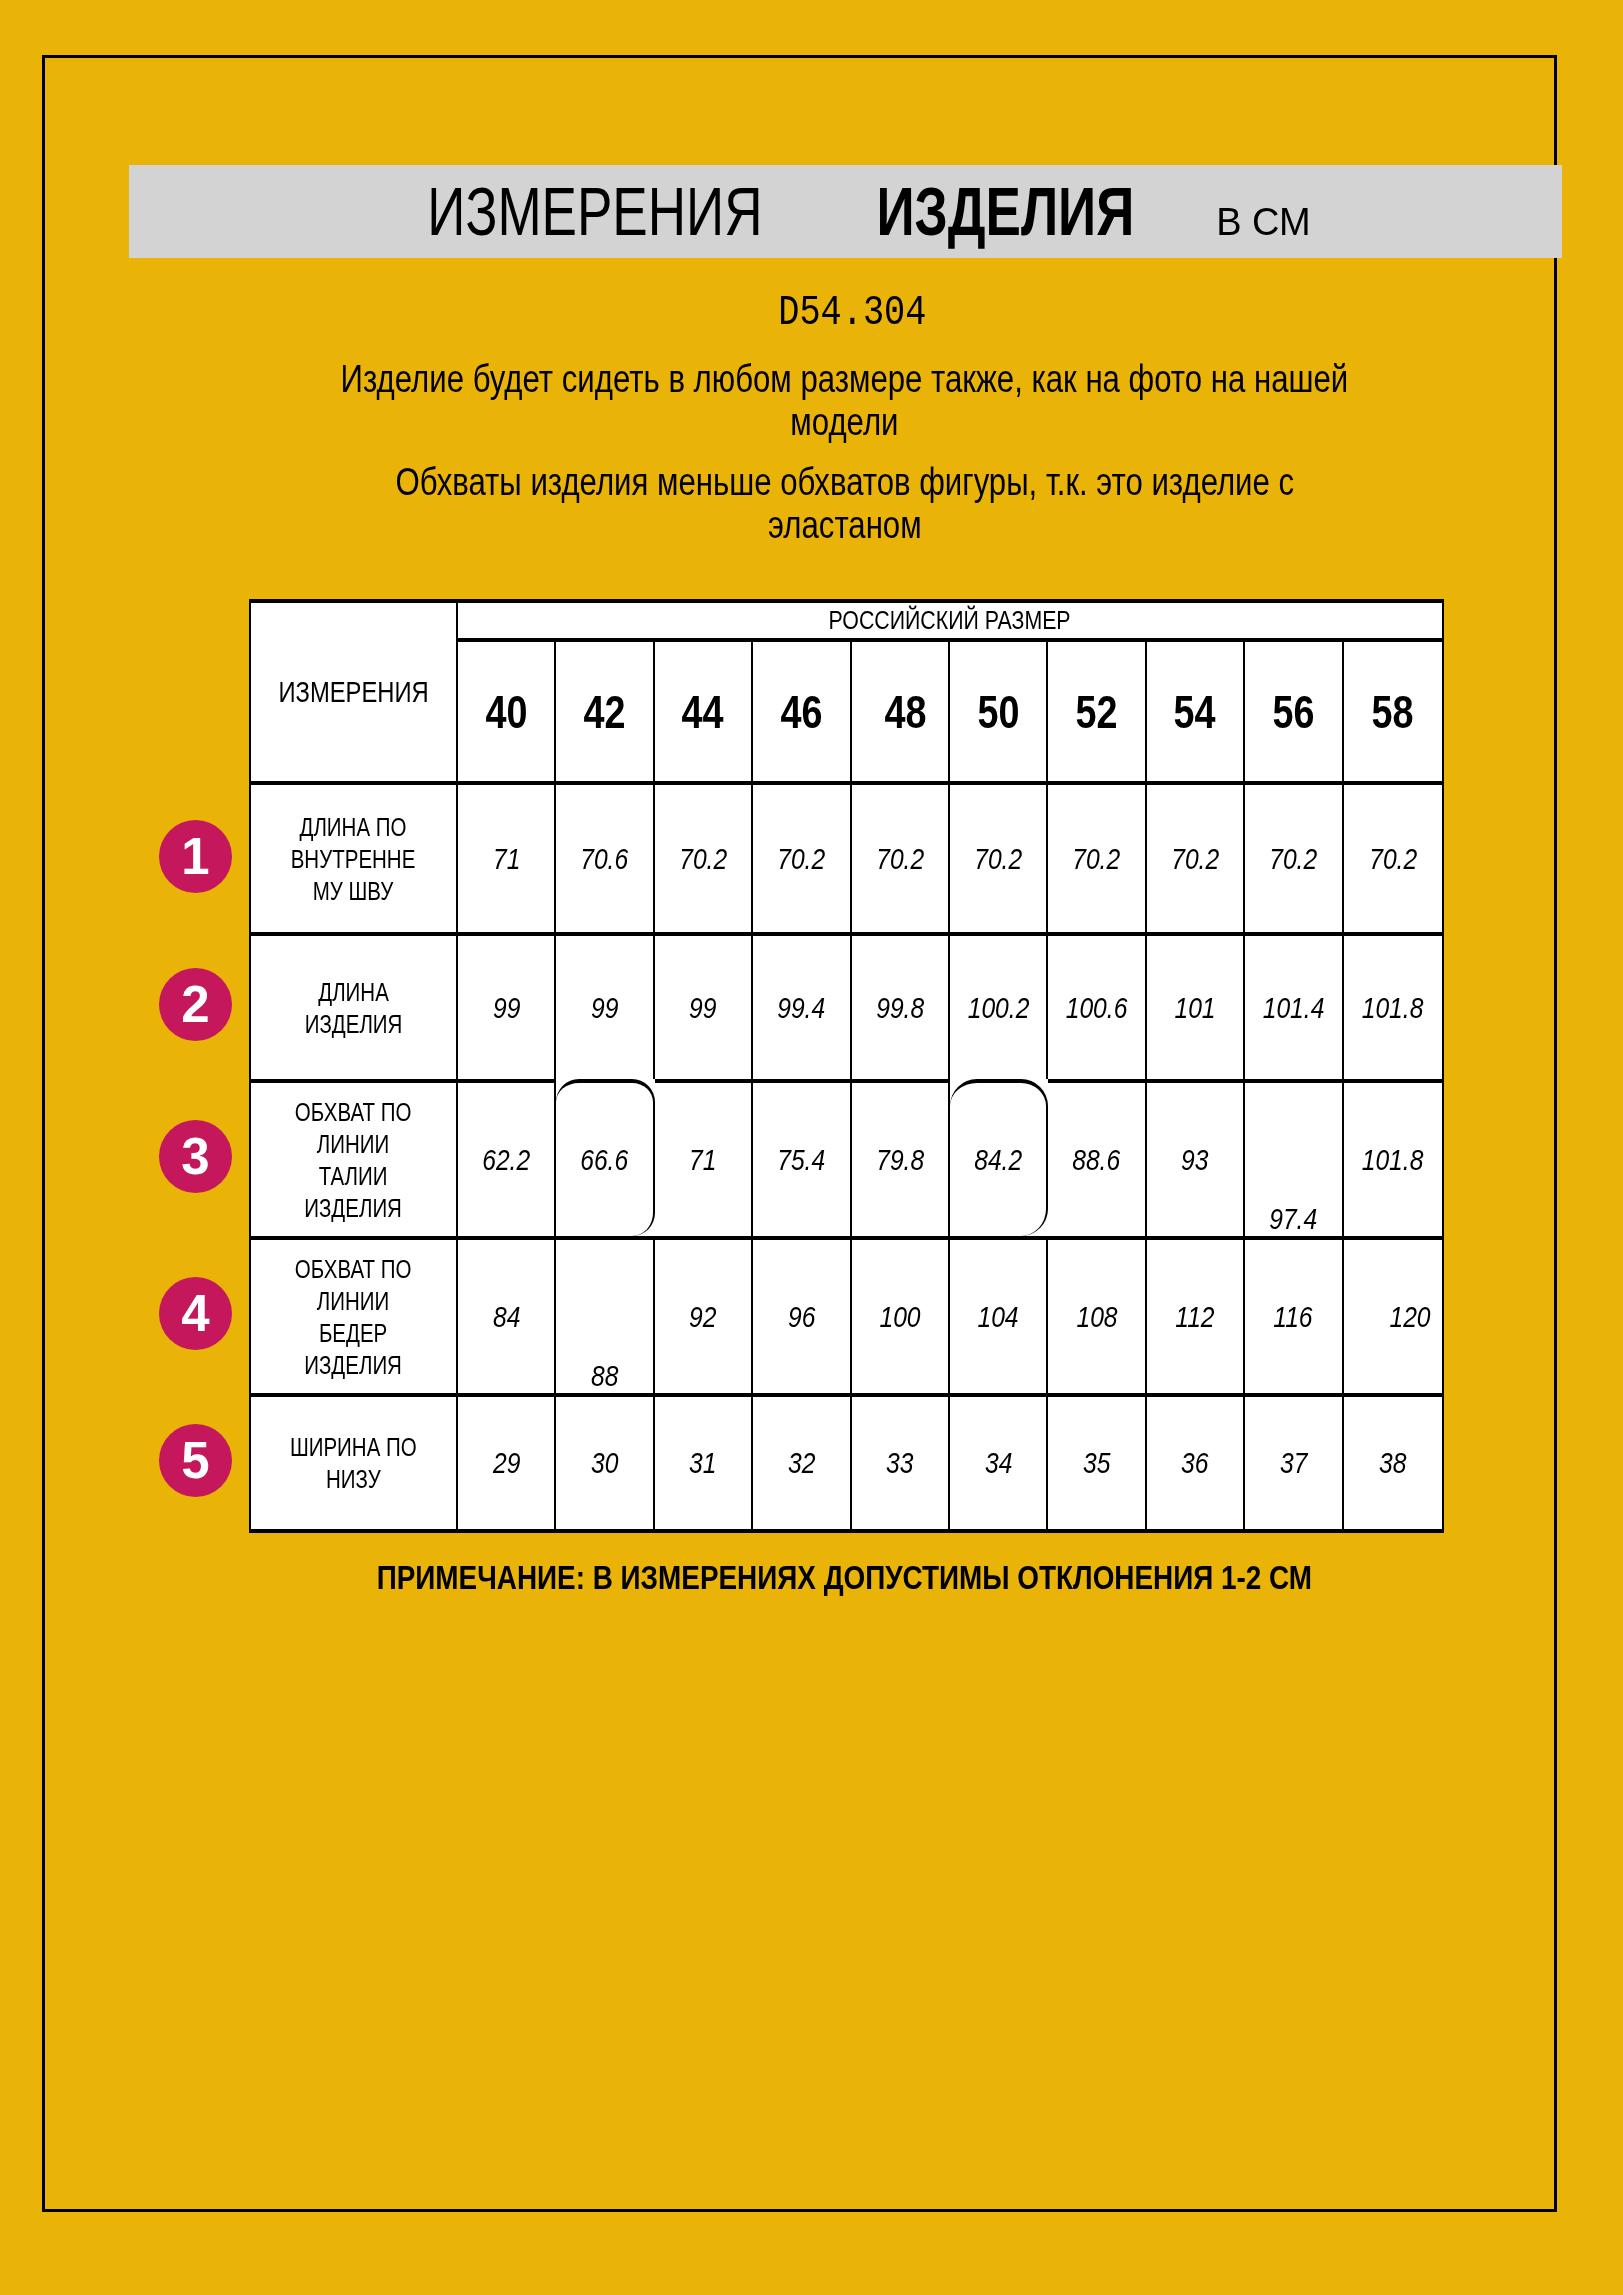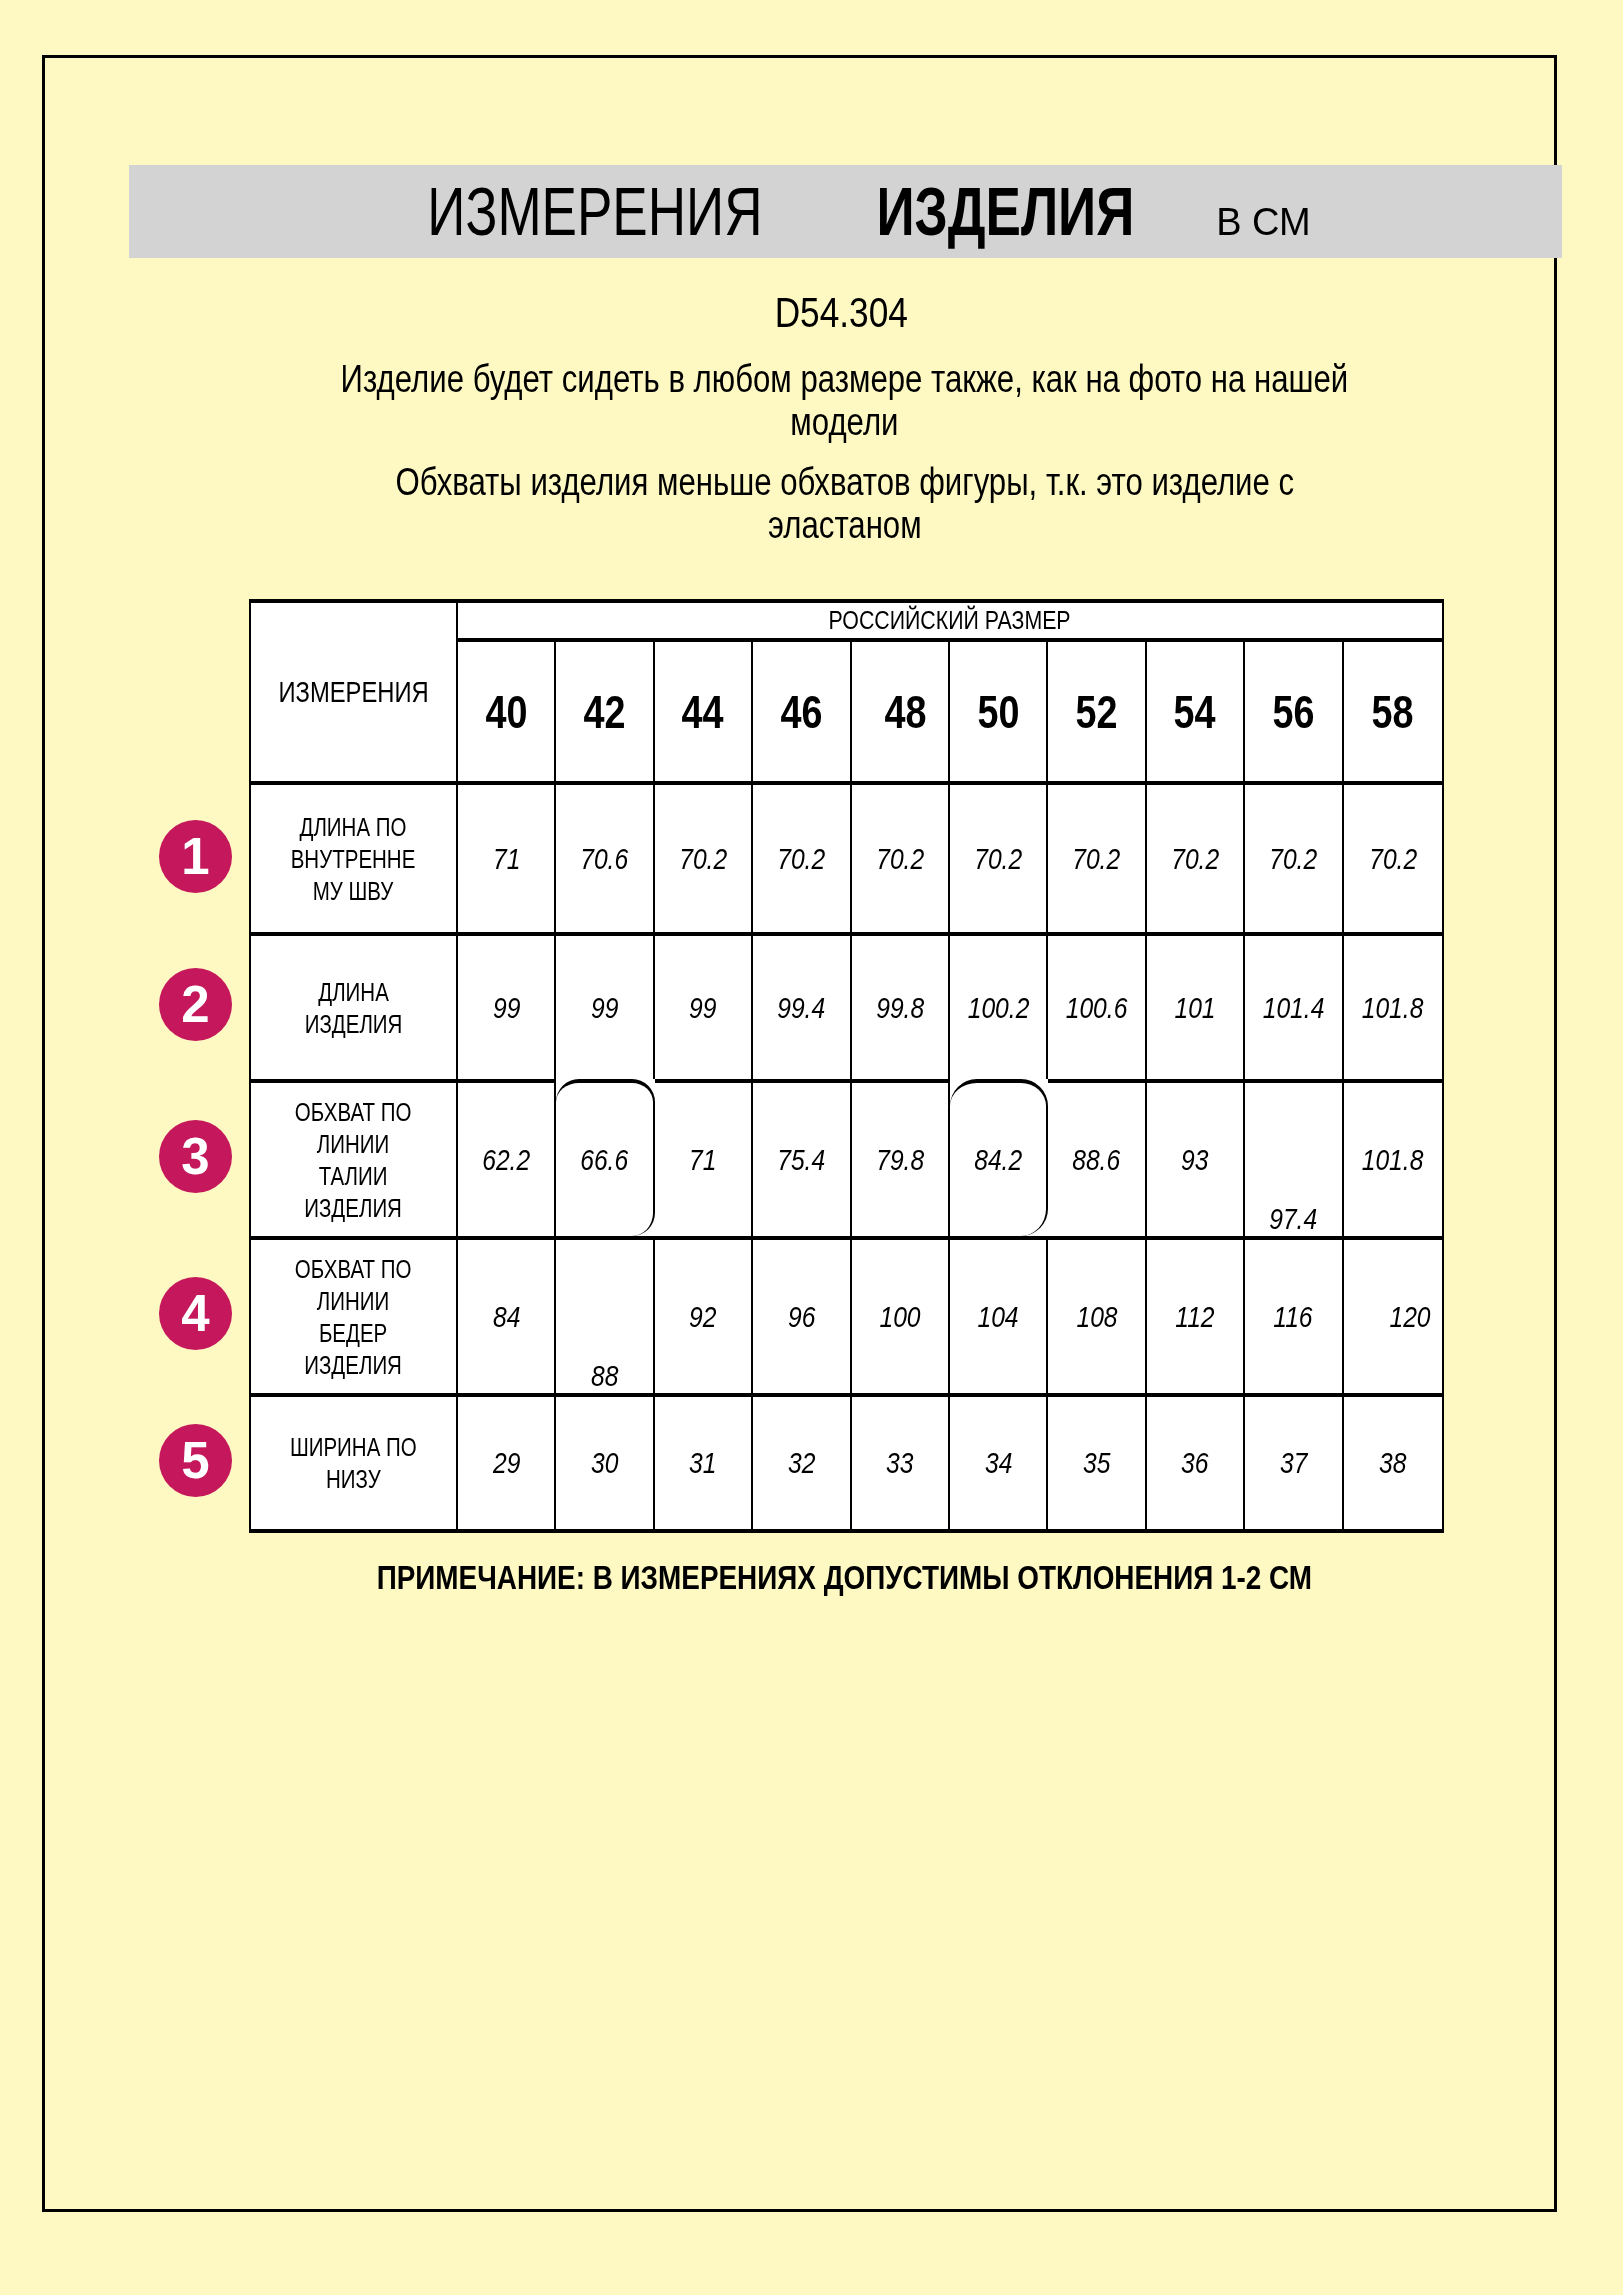--- a/index.html
+++ b/index.html
@@ -4,21 +4,21 @@
 <style>
   html, body {
     margin: 0;
     padding: 0;
     background: #ffffff;
   }
   .page {
     position: relative;
     width: 1623px;
     height: 2295px;
-    background: #fef9c3;
+    background: #eab308;
     font-family: "Liberation Sans", "DejaVu Sans", sans-serif;
     color: #000000;
     overflow: hidden;
   }
   .frame {
     position: absolute;
     left: 42px;
     top: 55px;
     width: 1515px;
     height: 2157px;
@@ -54,25 +54,26 @@
     margin-left: 27.5px;
     transform: scaleX(0.78);
   }
   .title-unit {
     display: inline-block;
     font-size: 38px;
     margin-left: 42px;
   }
   .code-line {
     position: absolute;
-    left: 39px;
+    left: 50px;
     width: 1515px;
     top: 230px;
     text-align: center;
     font-size: 43px;
+    font-family: Liberation Mono, monospace;
   }
   .para {
     position: absolute;
     left: 42px;
     width: 1515px;
     text-align: center;
     font-size: 38px;
     line-height: 1.12;
   }
   .para-fit { top: 300px; }

